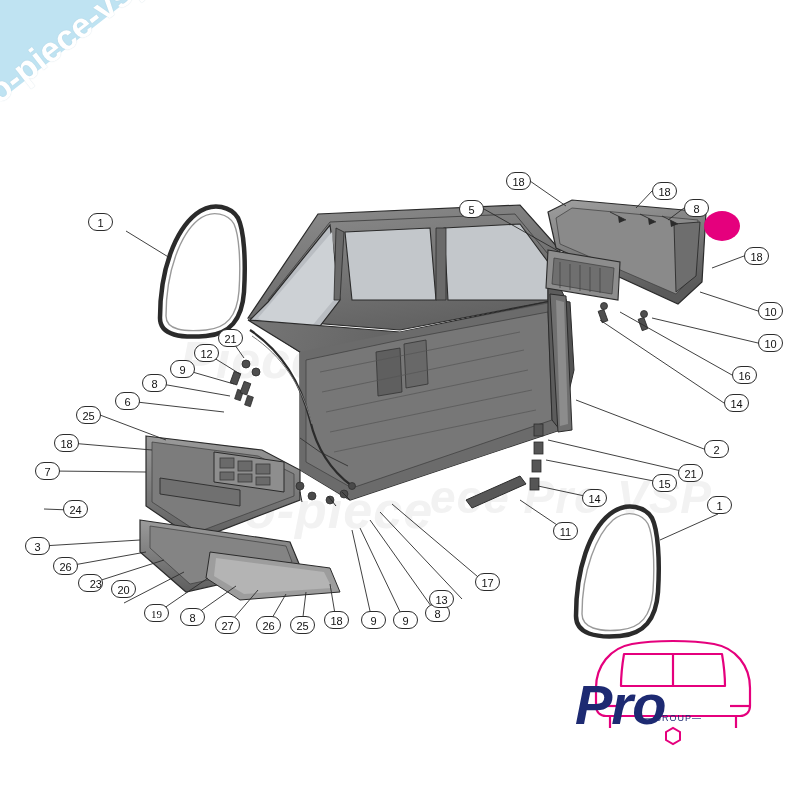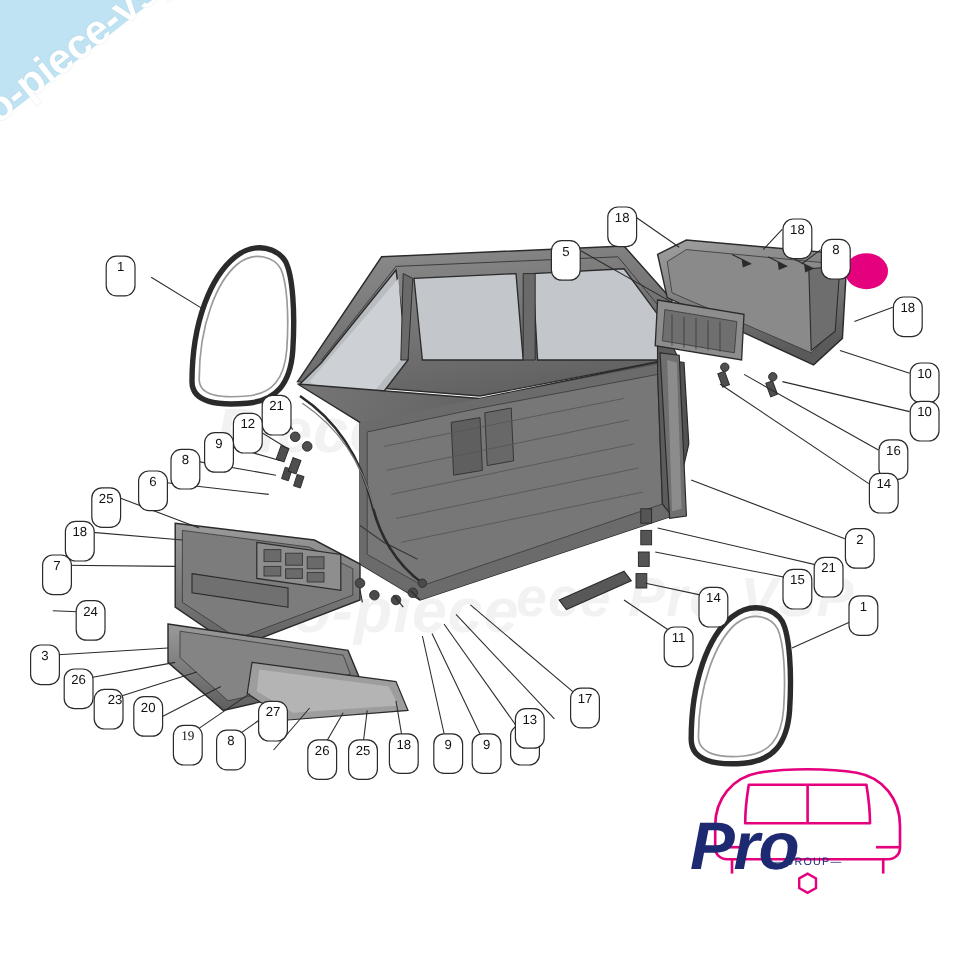--- a/index.html
+++ b/index.html
@@ -53,21 +53,21 @@
     letter-spacing: 1px;
   }
   .wm-ghost.g1 { left: 180px; top: 330px; }
   .wm-ghost.g2 { left: 190px; top: 480px; }
   .wm-ghost.g3 { left: 430px; top: 470px; font-size: 46px; }
 
   
   .cal {
     position: absolute;
     width: 25px;
-    height: 34px;
+    height: 18px;
     border: 1px solid #2b2b2b;
     border-radius: 9px;
     background: #ffffff;
     color: #111111;
     font-size: 11px;
     line-height: 18px;
     text-align: center;
     box-sizing: border-box;
     z-index: 30;
   }
@@ -385,21 +385,21 @@
   <div class="cal" style="left:76px;  top:406px;">25</div>
   <div class="cal" style="left:54px;  top:434px;">18</div>
   <div class="cal" style="left:35px;  top:462px;">7</div>
   <div class="cal" style="left:27px;  top:500px;margin-left:36px;">24</div>
   <div class="cal" style="left:25px;  top:537px;">3</div>
   <div class="cal" style="left:53px;  top:557px;">26</div>
   <div class="cal" style="left:78px;  top:574px;text-align:right;">23</div>
   <div class="cal" style="left:111px; top:580px;">20</div>
   <div class="cal" style="left:144px; top:604px;font-family:Liberation Serif, serif;">19</div>
   <div class="cal" style="left:180px; top:608px;">8</div>
-  <div class="cal" style="left:215px; top:584px;">27</div>
+  <div class="cal" style="left:215px; top:616px;">27</div>
   <div class="cal" style="left:256px; top:616px;">26</div>
   <div class="cal" style="left:290px; top:616px;">25</div>
   <div class="cal" style="left:324px; top:611px;">18</div>
   <div class="cal" style="left:361px; top:611px;">9</div>
   <div class="cal" style="left:393px; top:611px;">9</div>
   <div class="cal" style="left:425px; top:604px;">8</div>
   <div class="cal" style="left:429px; top:590px;">13</div>
   <div class="cal" style="left:475px; top:573px;">17</div>
   <div class="cal" style="left:553px; top:522px;">11</div>
   <div class="cal" style="left:582px; top:489px;">14</div>

